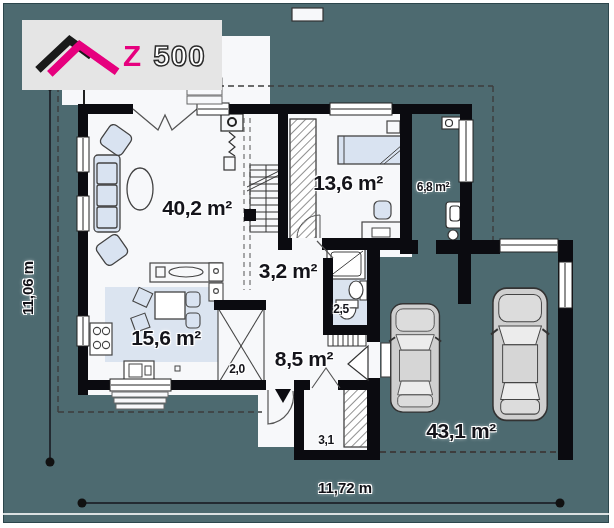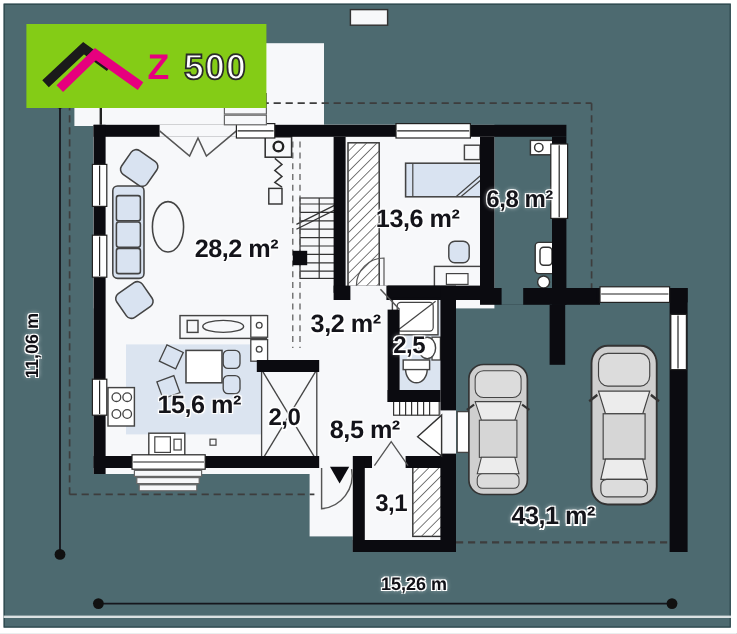--- a/index.html
+++ b/index.html
@@ -4,26 +4,26 @@
 <style>
   html,body{margin:0;padding:0;background:#ffffff;}
   .canvas{position:relative;width:614px;height:528px;background:#ffffff;overflow:hidden;
           font-family:"Liberation Sans",sans-serif;}
   .panel{position:absolute;left:3px;top:3px;width:606px;height:520px;background:#4d6a70;
          border:1px solid #2c464c;box-sizing:border-box;}
   svg.plan{position:absolute;left:0;top:0;z-index:2;}
   .rlabel{position:absolute;z-index:5;font-weight:bold;font-size:21px;color:#14141a;
           transform:translate(-50%,-50%);white-space:nowrap;letter-spacing:-0.4px;
           text-shadow:-1px -1px 0 #fff,1px -1px 0 #fff,-1px 1px 0 #fff,1px 1px 0 #fff,0 0 4px #fff;}
-  .rlabel.small{font-size:20px;}
+  .rlabel.small{font-size:12px;margin-top:20px;}
   .dimlabel{position:absolute;z-index:5;font-weight:bold;font-size:15px;color:#101016;
           transform:translate(-50%,-50%);white-space:nowrap;
           text-shadow:-1px -1px 0 #fff,1px -1px 0 #fff,-1px 1px 0 #fff,1px 1px 0 #fff,0 0 4px #fff;}
   .dimlabel.vert{transform:translate(-50%,-50%) rotate(-90deg);}
-  .logo-box{position:absolute;left:22px;top:20px;width:200px;height:70px;background:#84cc16;
+  .logo-box{position:absolute;left:22px;top:20px;width:200px;height:70px;background:#e5e5e5;
           z-index:4;display:flex;align-items:center;}
 </style>
 </head>
 <body>
 
 <div class="canvas">
   <div class="panel"></div>
 
   <svg class="plan" width="614" height="528" viewBox="0 0 614 528">
     <defs>
@@ -295,26 +295,26 @@
       <polyline points="18,42 48,13 86,40" fill="none" stroke="#e6007e" stroke-width="8"></polyline>
     </svg>
     <svg width="100" height="44" viewBox="0 0 100 44">
       <text x="0" y="33" font-family="Liberation Sans, sans-serif" font-weight="bold" font-size="30" letter-spacing="1">
         <tspan fill="#e6007e">Z</tspan>
         <tspan dx="2" fill="#ffffff" stroke="#2b2b2b" stroke-width="1.5">500</tspan>
       </text>
     </svg>
   </div>
 
-  <div class="rlabel" style="left:197px;top:208px">28,2 m²</div>
+  <div class="rlabel" style="left:197px;top:208px">40,2 m²</div>
   <div class="rlabel" style="left:348px;top:183px">13,6 m²</div>
   <div class="rlabel small" style="left:433px;top:167px">6,8 m²</div>
   <div class="rlabel" style="left:288px;top:271px">3,2 m²</div>
   <div class="rlabel small" style="left:341px;top:289px">2,5</div>
   <div class="rlabel" style="left:166px;top:338px">15,6 m²</div>
   <div class="rlabel small" style="left:237px;top:349px">2,0</div>
   <div class="rlabel" style="left:304px;top:359px">8,5 m²</div>
   <div class="rlabel small" style="left:326px;top:420px">3,1</div>
   <div class="rlabel" style="left:461px;top:431px">43,1 m²</div>
 
-  <div class="dimlabel" style="left:345px;top:487px">15,26 m</div>
+  <div class="dimlabel" style="left:345px;top:487px">11,72 m</div>
   <div class="dimlabel vert" style="left:27px;top:288px">11,06 m</div>
 </div>
 
 </body></html>

